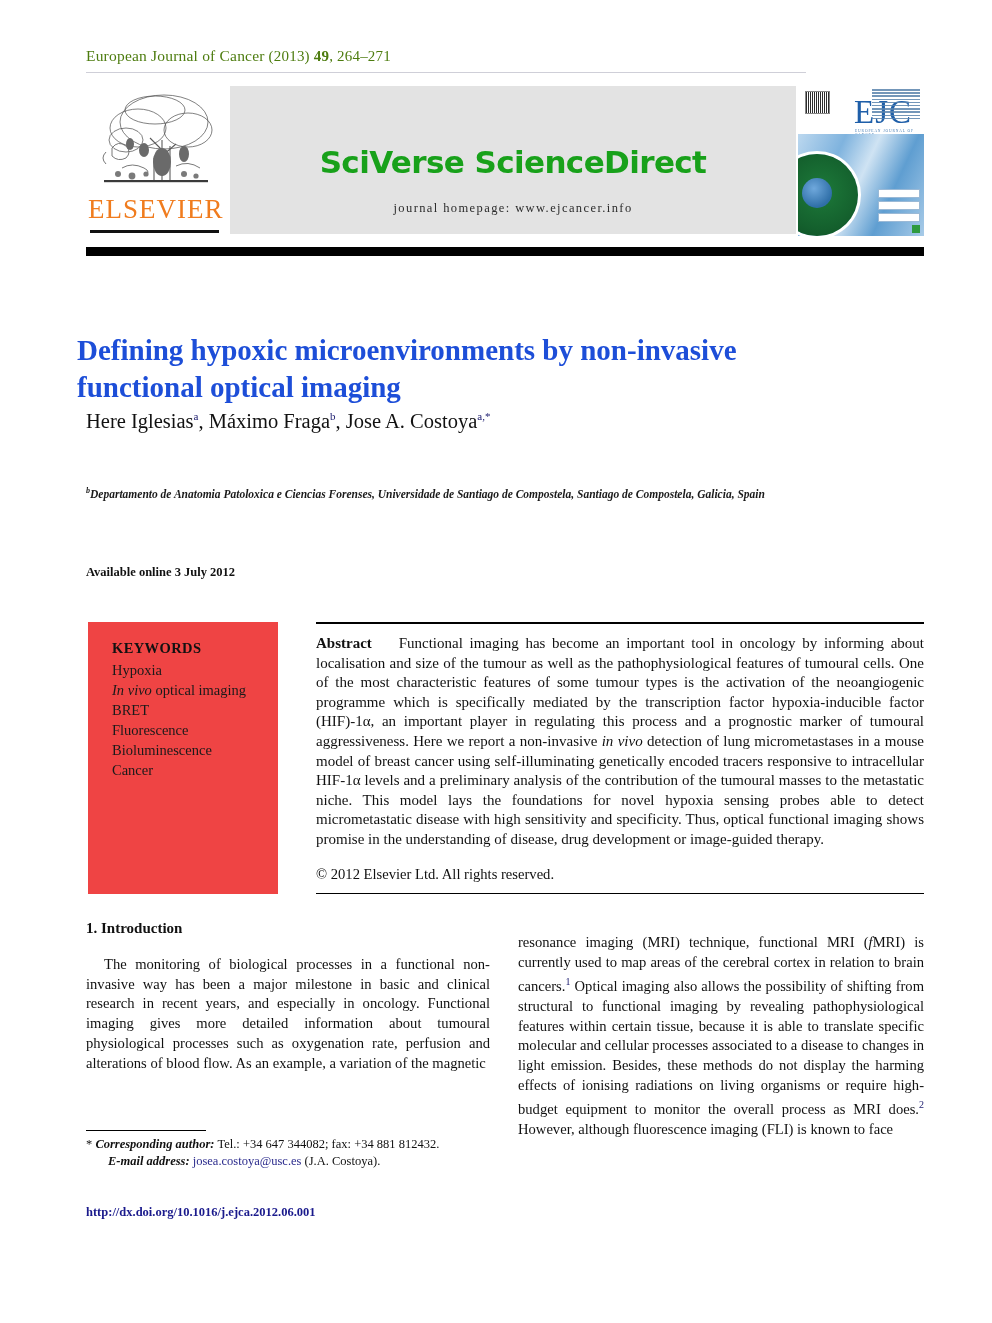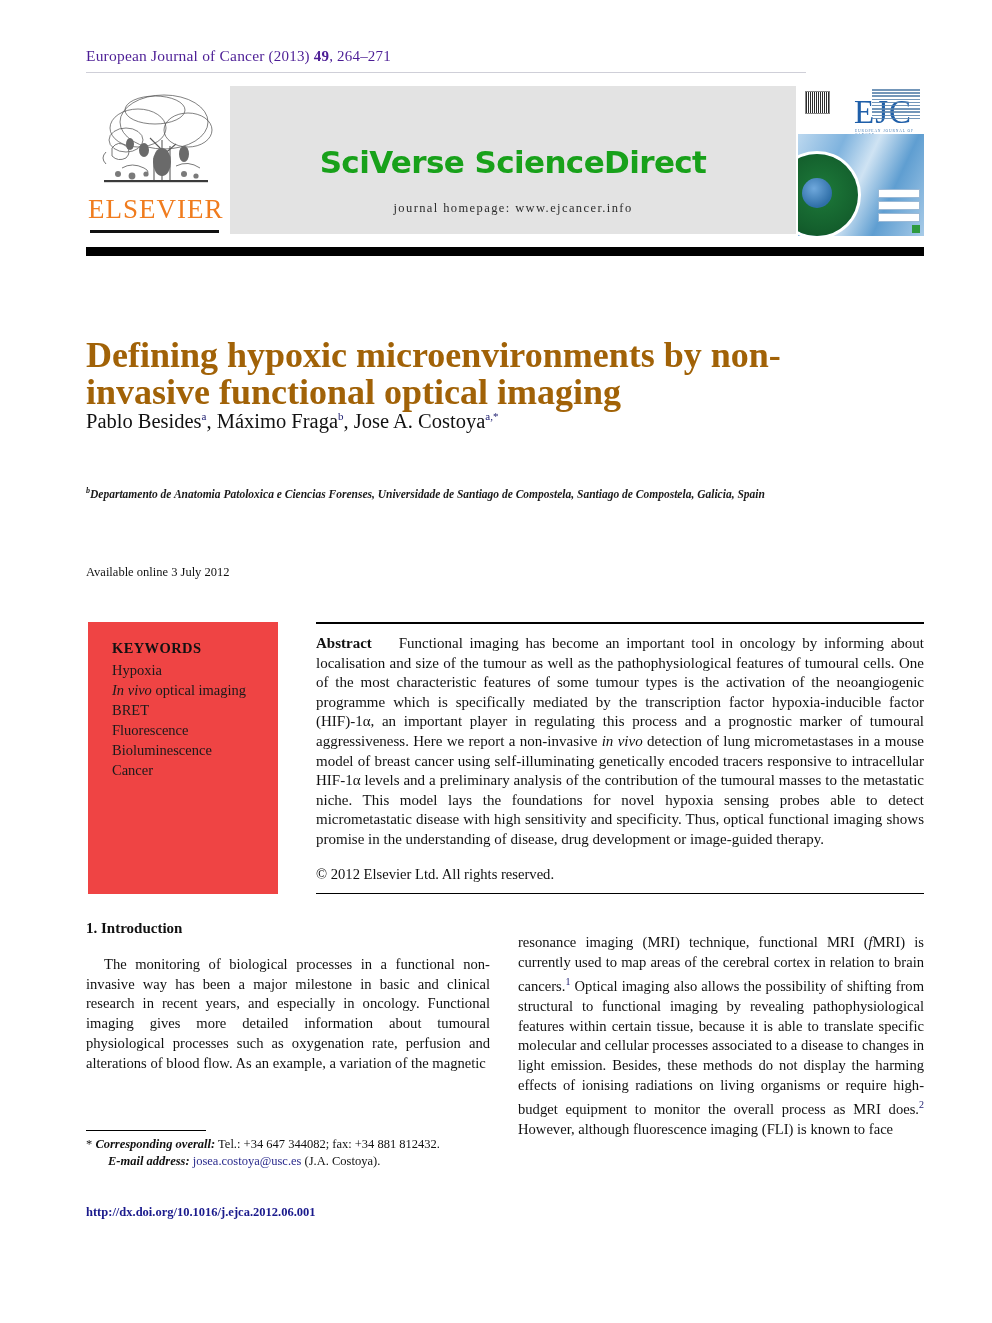--- a/index.html
+++ b/index.html
@@ -21,21 +21,21 @@
     width: 992px;
     height: 1323px;
   }
 
   
   .runhead {
     position: absolute;
     left: 86px;
     top: 47px;
     font-size: 15px;
-    color: #4c1d95;
+    color: #4d7c0f;
     letter-spacing: 0.2px;
     white-space: nowrap;
   }
   .runhead .jname { font-size: 15.5px; }
   .runhead .vol { font-weight: bold; }
   .runhead-rule {
     position: absolute;
     left: 86px;
     top: 72px;
     width: 720px;
@@ -216,26 +216,26 @@
     left: 86px;
     top: 247px;
     width: 838px;
     height: 9px;
     background: #000000;
   }
 
   
   .article-title {
     position: absolute;
-    left: 86px;
+    left: 77px;
     top: 313px;
     width: 760px;
-    font-size: 36px;
+    font-size: 29px;
     line-height: 37px;
-    color: #a16207;
+    color: #1d4ed8;
   }
   .authors {
     position: absolute;
     left: 86px;
     top: 410px;
     width: 800px;
     font-size: 20.5px;
     color: #111;
   }
   .authors sup {
@@ -258,21 +258,21 @@
   .affil sup {
     font-size: 8px;
     vertical-align: super;
   }
 
   .avail-online {
     position: absolute;
     left: 86px;
     top: 565px;
     font-size: 12.5px;
-    font-weight: normal;
+    font-weight: bold;
     color: #111;
   }
 
   
   .kw-box {
     position: absolute;
     left: 88px;
     top: 622px;
     width: 190px;
     height: 272px;
@@ -504,21 +504,21 @@
         <div class="cover-green-sq"></div>
       </div>
     </div>
   </div>
 
   <div class="black-rule"></div>
 
   <h1 class="article-title">Defining hypoxic microenvironments by non-invasive functional optical imaging</h1>
 
   <div class="authors">
-    <span>Pablo Besides</span><sup>a</sup><span>, </span><span>Máximo Fraga</span><sup>b</sup><span>, </span><span>Jose A. Costoya</span><sup>a,*</sup>
+    <span>Here Iglesias</span><sup>a</sup><span>, </span><span>Máximo Fraga</span><sup>b</sup><span>, </span><span>Jose A. Costoya</span><sup>a,*</sup>
   </div>
 
   <div class="affil">
     <div><sup>b</sup><span>Departamento de Anatomia Patoloxica e Ciencias Forenses, Universidade de Santiago de Compostela, Santiago de Compostela, Galicia, Spain</span></div>
   </div>
 
   <div class="avail-online">Available online 3 July 2012</div>
 
   <div class="kw-box">
     <div class="kw-inner">
@@ -545,19 +545,19 @@
     <p>The monitoring of biological processes in a functional non-invasive way has been a major milestone in basic and clinical research in recent years, and especially in oncology. Functional imaging gives more detailed information about tumoural physiological processes such as oxygenation rate, perfusion and alterations of blood flow. As an example, a variation of the magnetic</p>
   </div>
 
   <div class="col-right">
     <p><span>resonance imaging (MRI) technique, functional MRI (</span><em>f</em><span>MRI) is currently used to map areas of the cerebral cortex in relation to brain cancers.</span><sup>1</sup><span> Optical imaging also allows the possibility of shifting from structural to functional imaging by revealing pathophysiological features within certain tissue, because it is able to translate specific molecular and cellular processes associated to a disease to changes in light emission. Besides, these methods do not display the harming effects of ionising radiations on living organisms or require high-budget equipment to monitor the overall process as MRI does.</span><sup>2</sup><span> However, although fluorescence imaging (FLI) is known to face</span></p>
   </div>
 
   <div class="fn-rule"></div>
   <div class="footnote">
     <span>*</span>
-    <span class="it">Corresponding overall:</span><span> Tel.: +34 647 344082; fax: +34 881 812432.</span>
+    <span class="it">Corresponding author:</span><span> Tel.: +34 647 344082; fax: +34 881 812432.</span>
     <span class="ln2"><span class="it">E-mail address:</span>&nbsp;<span class="mail">josea.costoya@usc.es</span><span> (J.A. Costoya).</span></span>
   </div>
 
   <div class="doi">http://dx.doi.org/10.1016/j.ejca.2012.06.001</div>
 
 </div>
 
 </body></html>

